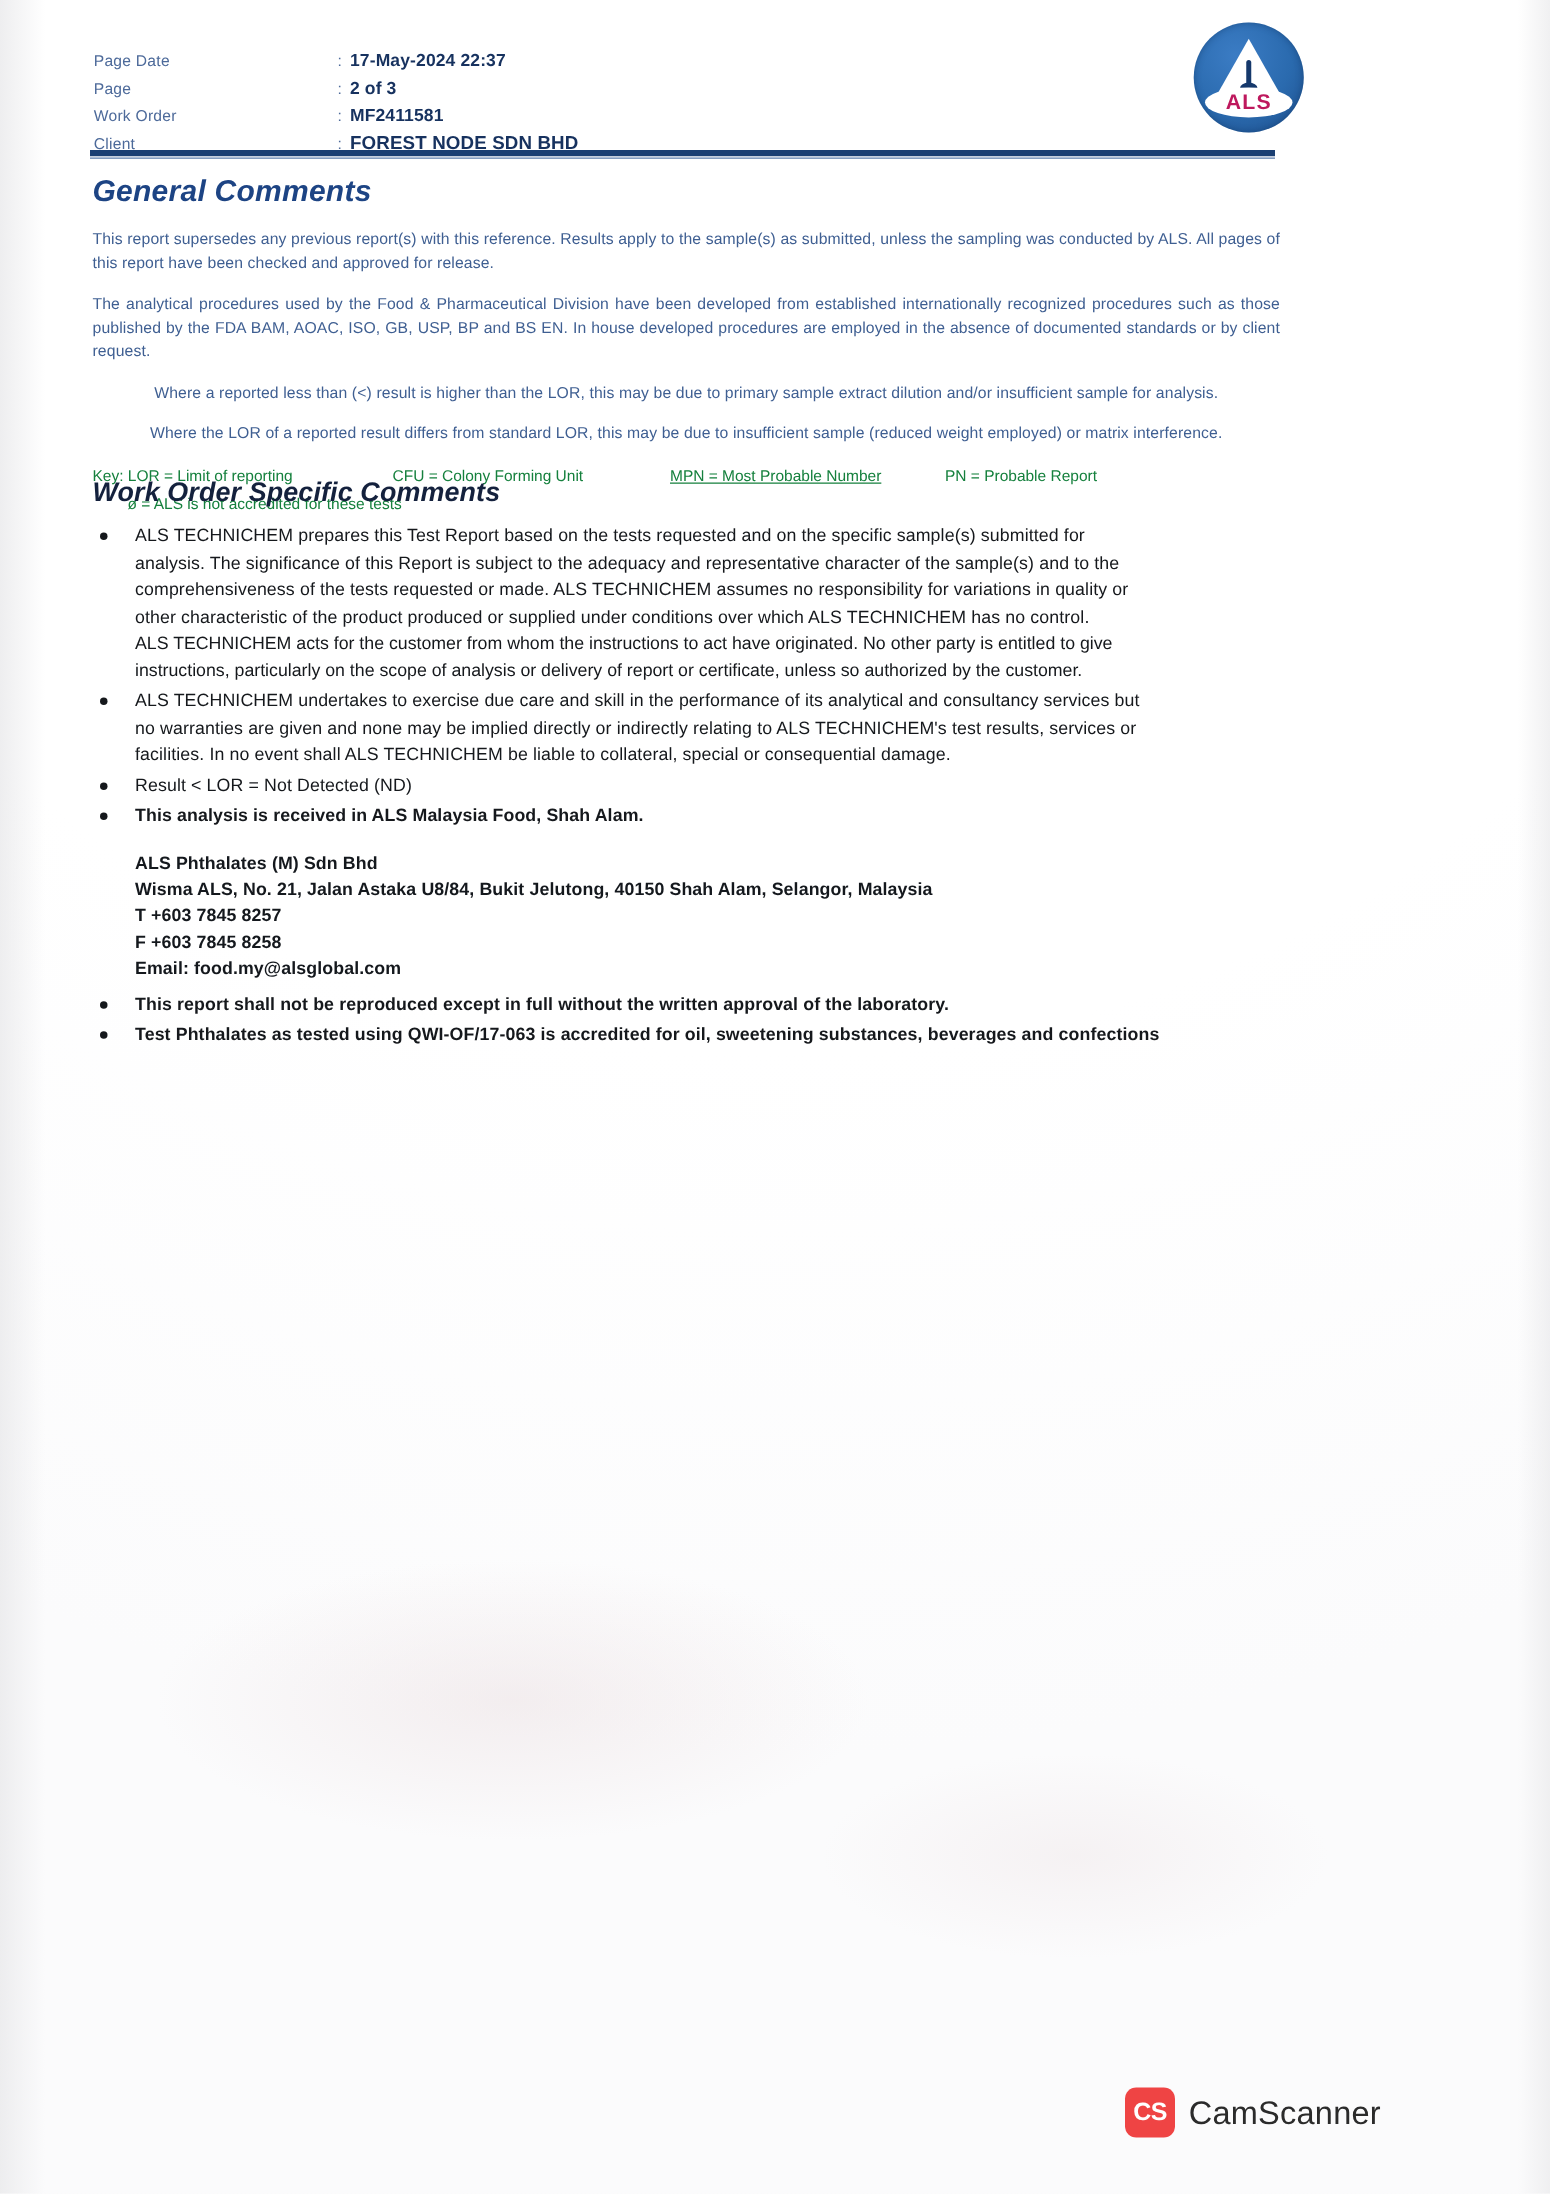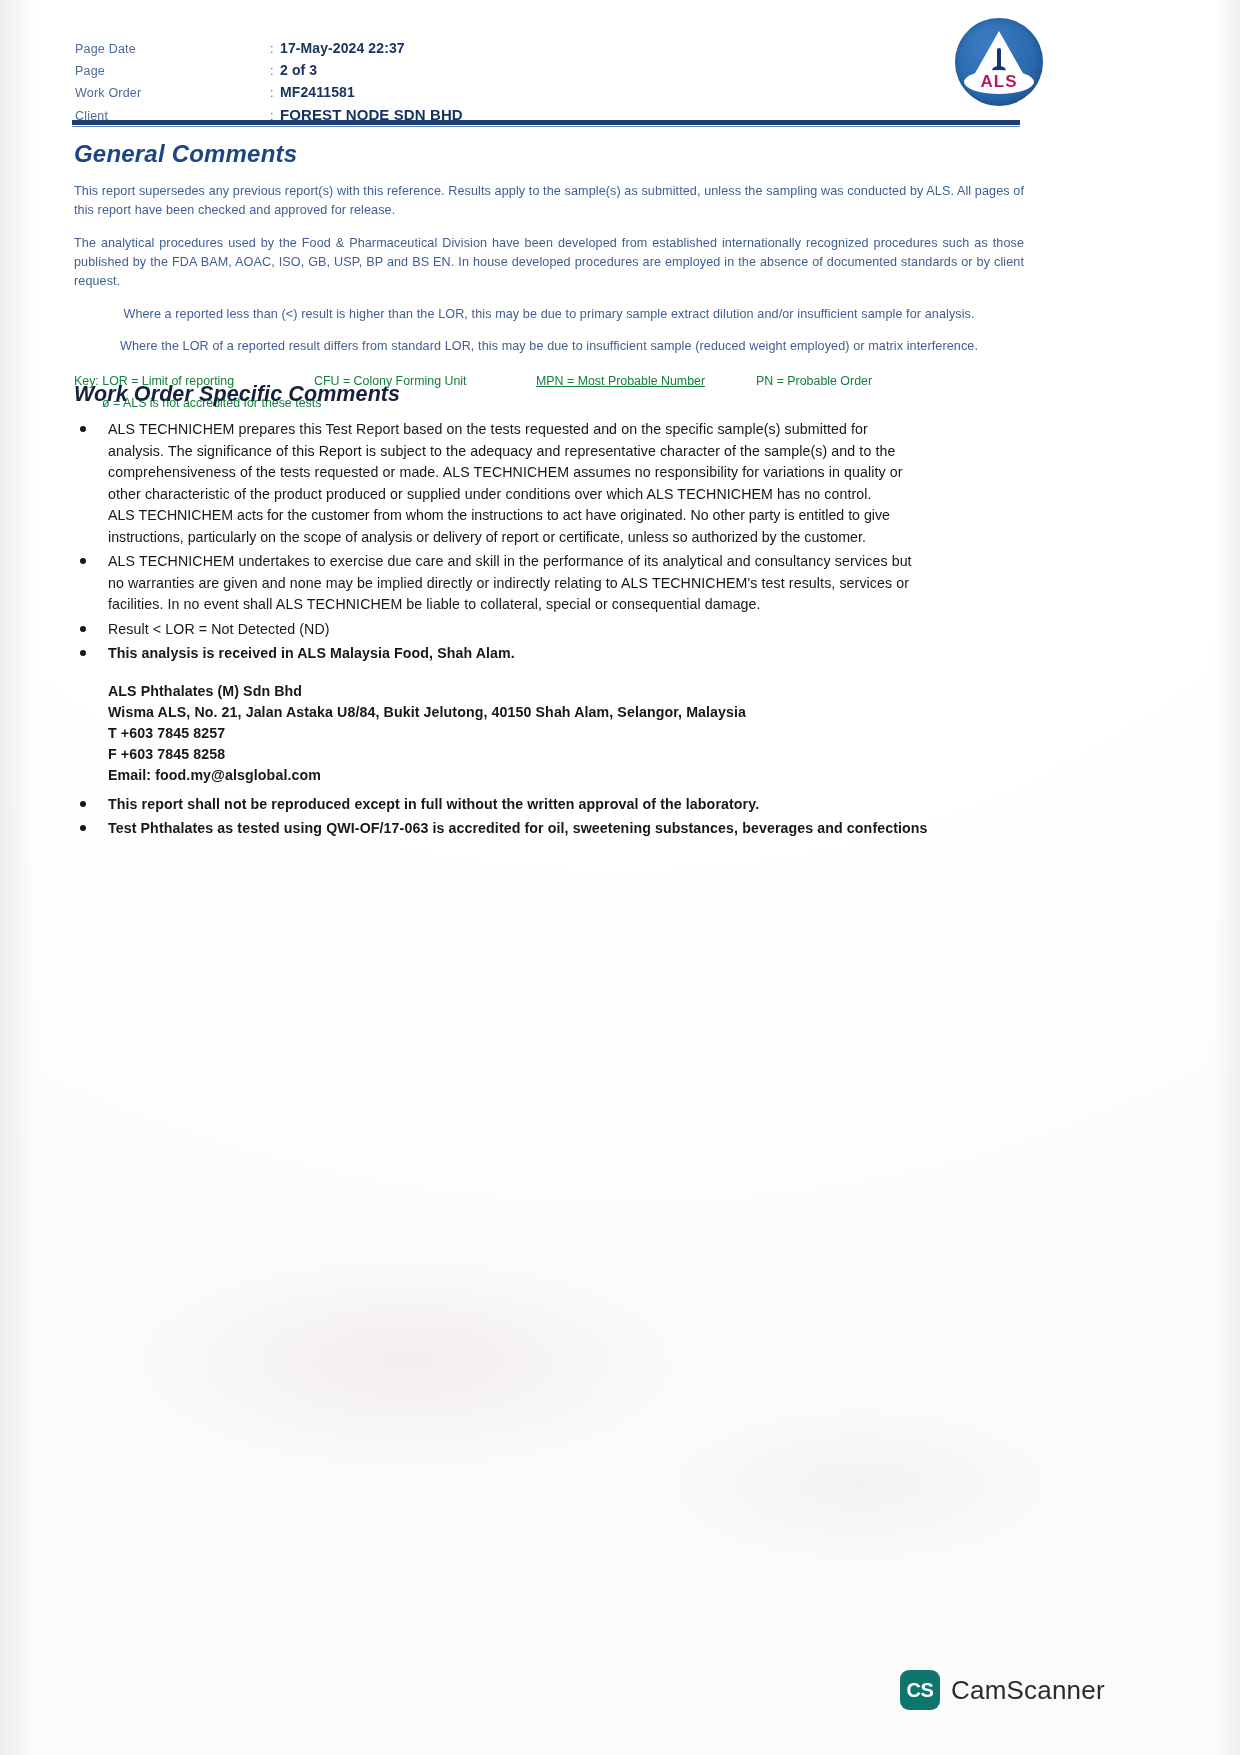--- a/index.html
+++ b/index.html
@@ -296,21 +296,21 @@
     left: 900px;
     top: 1670px;
     display: flex;
     align-items: center;
     gap: 11px;
   }
   .cs-badge {
     width: 40px;
     height: 40px;
     border-radius: 9px;
-    background: #0f766e;
+    background: #ef4444;
     color: #ffffff;
     font-size: 20px;
     font-weight: bold;
     display: flex;
     align-items: center;
     justify-content: center;
     letter-spacing: -0.5px;
     font-family: "Liberation Sans", sans-serif;
   }
   .cs-text {
@@ -372,21 +372,21 @@
     <p class="gc-para tight">Where the LOR of a reported result differs from standard LOR, this may be due to insufficient sample (reduced weight employed) or matrix interference.</p>
 
     <div class="key-block">
       <div class="key-row">
         <span class="key-c1">
           <span>Key:</span>
           <span>LOR = Limit of reporting</span>
         </span>
         <span class="key-c2">CFU = Colony Forming Unit</span>
         <span class="key-c3">MPN = Most Probable Number</span>
-        <span class="key-c4">PN = Probable Order</span>
+        <span class="key-c4">PN = Probable Report</span>
       </div>
       <div class="key-sub">ø = ALS is not accredited for these tests</div>
     </div>
   </div>
 
   <div class="section-wosc">
     <div class="h-wosc">Work Order Specific Comments</div>
 
     <ul class="bullet-list">
 

